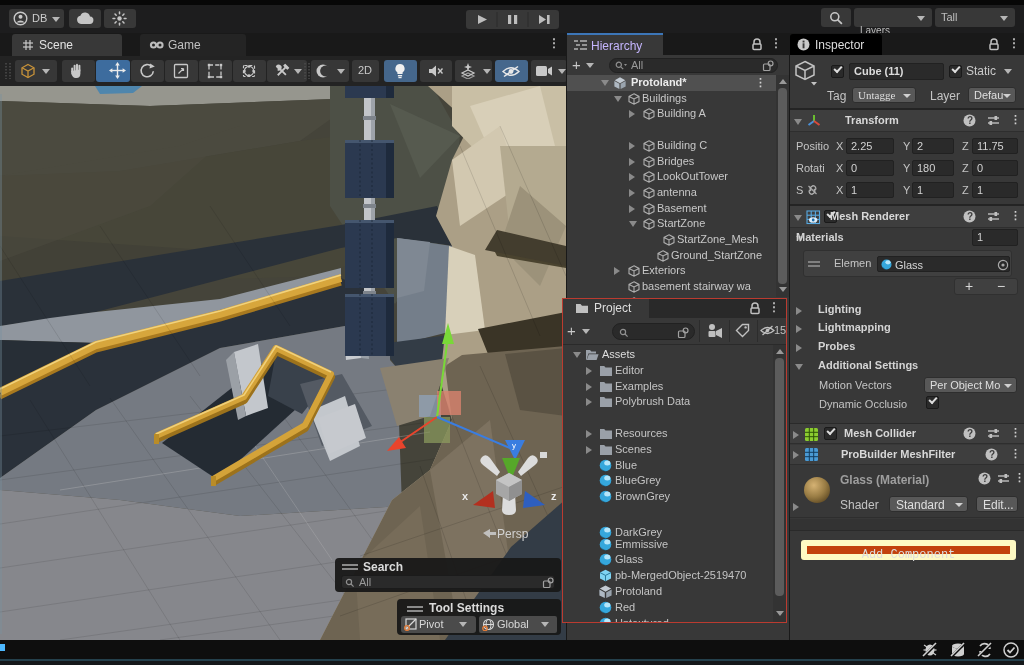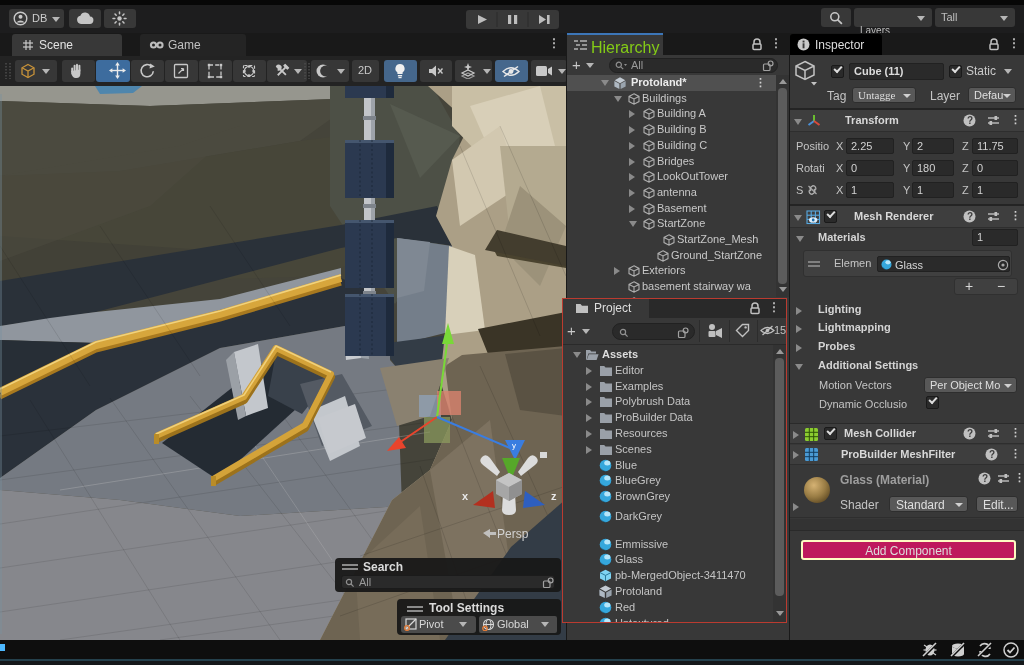--- a/index.html
+++ b/index.html
@@ -481,21 +481,21 @@
         <svg class="abs" style="left:7px;top:4px" width="13" height="12" viewBox="0 0 13 12">
           <g stroke="#c8c8c8" stroke-width="1.3">
             <line x1="0" y1="2" x2="4" y2="2"></line>
               <line x1="6" y1="2" x2="13" y2="2"></line>
             <line x1="2" y1="6" x2="6" y2="6"></line>
               <line x1="8" y1="6" x2="13" y2="6"></line>
             <line x1="0" y1="10" x2="4" y2="10"></line>
               <line x1="6" y1="10" x2="13" y2="10"></line>
           </g>
         </svg>
-        <span class="txt" style="left:24px;top:4px;font-size:16px;color:#84cc16">Hierarchy</span>
+        <span class="txt" style="left:24px;top:4px;font-size:12px;color:#c4b5fd">Hierarchy</span>
       </div>
       <svg class="abs" style="left:184px;top:5px" width="13" height="13" viewBox="0 0 13 13">
         <path d="M3 6 L3 4 A3 3 0 0 1 9 4 L9 6" fill="none" stroke="#c0c0c0" stroke-width="1.5"></path>
         <rect x="2" y="6" width="8" height="5.5" rx="1" fill="none" stroke="#c0c0c0" stroke-width="1.5"></rect>
       </svg>
       <span class="txt" style="left:203px;top:3px;font-size:12px;color:#c0c0c0;font-weight:bold">⋮</span>
     </div>
     <div id="hierbody" class="abs" style="left:0;top:22px;width:222px;height:585px;background:#383838">
 
       <div class="abs" style="left:0;top:0;width:222px;height:21px;background:#383838;border-bottom:1px solid #2a2a2a">
@@ -531,27 +531,20 @@
               <path d="M6 0.8 L11 3.4 L11 8.6 L6 11.2 L1 8.6 L1 3.4 Z M1 3.4 L6 6 L11 3.4 M6 6 L6 11.2" fill="none" stroke="#aeaeae" stroke-width="1.1"></path>
             </svg>
             <span class="txt" style="left:75px;top:1px">Buildings</span>
           </div>
           <div class="abs" style="left:0;top:31px;width:209px;height:16px;overflow:hidden">
             <div class="row-arrow ra-r" style="left:62px;top:4px"></div>
             <svg class="abs" style="left:76px;top:2px" width="12" height="12" viewBox="0 0 12 12">
               <path d="M6 0.8 L11 3.4 L11 8.6 L6 11.2 L1 8.6 L1 3.4 Z M1 3.4 L6 6 L11 3.4 M6 6 L6 11.2" fill="none" stroke="#aeaeae" stroke-width="1.1"></path>
             </svg>
             <span class="txt" style="left:90px;top:1px">Building A</span>
-          </div>
-          <div class="abs" style="left:0;top:47px;width:209px;height:16px;overflow:hidden">
-            <div class="row-arrow ra-r" style="left:62px;top:4px"></div>
-            <svg class="abs" style="left:76px;top:2px" width="12" height="12" viewBox="0 0 12 12">
-              <path d="M6 0.8 L11 3.4 L11 8.6 L6 11.2 L1 8.6 L1 3.4 Z M1 3.4 L6 6 L11 3.4 M6 6 L6 11.2" fill="none" stroke="#aeaeae" stroke-width="1.1"></path>
-            </svg>
-            <span class="txt" style="left:90px;top:1px">Building B</span>
           </div>
           <div class="abs" style="left:0;top:63px;width:209px;height:16px;overflow:hidden">
             <div class="row-arrow ra-r" style="left:62px;top:4px"></div>
             <svg class="abs" style="left:76px;top:2px" width="12" height="12" viewBox="0 0 12 12">
               <path d="M6 0.8 L11 3.4 L11 8.6 L6 11.2 L1 8.6 L1 3.4 Z M1 3.4 L6 6 L11 3.4 M6 6 L6 11.2" fill="none" stroke="#aeaeae" stroke-width="1.1"></path>
             </svg>
             <span class="txt" style="left:90px;top:1px">Building C</span>
           </div>
           <div class="abs" style="left:0;top:79px;width:209px;height:16px;overflow:hidden">
             <div class="row-arrow ra-r" style="left:62px;top:4px"></div>
@@ -723,35 +716,35 @@
             <rect x="1" y="1" width="12.5" height="12.5"></rect>
             <line x1="1" y1="5.2" x2="13.5" y2="5.2"></line>
               <line x1="1" y1="9.4" x2="13.5" y2="9.4"></line>
             <line x1="5.2" y1="1" x2="5.2" y2="13.5"></line>
               <line x1="9.4" y1="1" x2="9.4" y2="13.5"></line>
           </g>
           <ellipse cx="7.2" cy="10" rx="4.2" ry="2.8" fill="#dfeefa"></ellipse>
           <circle cx="7.2" cy="10" r="1.4" fill="#1a6ca8"></circle>
         </svg>
         <div class="cb" style="left:34px;top:4px"></div>
-        <span class="txt" style="left:64px;top:4px;font-weight:bold;color:#d8d8d8">Mesh Renderer</span>
+        <span class="txt" style="left:40px;top:4px;font-weight:bold;color:#d8d8d8">Mesh Renderer</span>
         <svg class="abs" style="left:173px;top:4px" width="13" height="13" viewBox="0 0 13 13">
           <circle cx="6.5" cy="6.5" r="6" fill="#c0c0c0"></circle>
           <text x="4" y="10" font-size="10" font-weight="bold" fill="#3e3e3e" font-family="Liberation Sans">?</text>
         </svg>
         <svg class="abs" style="left:197px;top:4px" width="13" height="13" viewBox="0 0 13 13">
           <line x1="1" y1="4" x2="12" y2="4" stroke="#c0c0c0" stroke-width="1.4"></line>
           <line x1="1" y1="9" x2="12" y2="9" stroke="#c0c0c0" stroke-width="1.4"></line>
           <rect x="7.5" y="2" width="2.6" height="4" fill="#c0c0c0"></rect>
           <rect x="2.5" y="7" width="2.6" height="4" fill="#c0c0c0"></rect>
         </svg>
         <span class="txt" style="left:220px;top:3px;color:#d0d0d0;font-weight:bold">⋮</span>
       </div>
       <div class="row-arrow ra-d" style="left:6px;top:181px"></div>
-      <span class="txt" style="left:28px;top:176px;font-weight:bold;color:#d4d4d4">Materials</span>
+      <span class="txt" style="left:6px;top:176px;font-weight:bold;color:#d4d4d4">Materials</span>
       <div class="fld" style="left:182px;top:174px;width:46px;height:17px;">1</div>
       <div class="abs" style="left:13px;top:195px;width:209px;height:27px;background:#404040;border:1px solid #303030;border-radius:3px">
         <svg class="abs" style="left:4px;top:9px" width="12" height="8" viewBox="0 0 12 8">
           <line x1="0" y1="2" x2="12" y2="2" stroke="#909090" stroke-width="1.6"></line>
           <line x1="0" y1="6" x2="12" y2="6" stroke="#909090" stroke-width="1.6"></line>
         </svg>
         <span class="txt" style="left:30px;top:6px;color:#c4c4c4">Elemen</span>
         <div class="fld" style="left:73px;top:5px;width:133px;height:16px;background:#2a2a2a">
           <svg class="abs" style="left:3px;top:2px" width="11" height="11" viewBox="0 0 11 11">
             <circle cx="5.5" cy="5.5" r="5" fill="#35a7dc"></circle>
@@ -858,21 +851,21 @@
         <div class="drop" style="left:99px;top:31px;width:79px;height:16px;">
           <span class="txt" style="left:6px;top:1px;font-size:12px">Standard</span>
             <div class="ar"></div>
         </div>
         <div class="drop" style="left:186px;top:31px;width:42px;height:16px;">
           <span class="txt" style="left:6px;top:1px;font-size:12px">Edit...</span>
         </div>
         <div class="row-arrow ra-r" style="left:3px;top:38px"></div>
       </div>
       <div class="abs" style="left:0;top:464px;width:234px;height:12px;background:#333333;border-bottom:1px solid #2a2a2a"></div>
-      <div class="abs" style="left:11px;top:485px;width:215px;height:20px;background:#be185d;border:2px solid #fef9c3;border-radius:3px;text-align:center;font-size:12px;color:#dddddd;line-height:18px;">Add Component</div>
+      <div class="abs" style="left:11px;top:485px;width:215px;height:20px;background:#c2410c;border:6px solid #fef9c3;border-radius:3px;text-align:center;font-size:12px;color:#dddddd;line-height:18px;font-family:Liberation Mono, monospace;">Add Component</div>
     </div>
   </div>
 
   <div class="abs" style="left:562px;top:298px;width:225px;height:325px;background:#383838;border:1px solid #bb3b30">
     <div id="projbody" class="abs" style="left:0;top:0;width:223px;height:323px;overflow:hidden">
       <div class="abs" style="left:0;top:0;width:223px;height:19px;background:#292929">
         <div class="abs" style="left:0;top:0;width:86px;height:19px;background:#383838">
           <svg class="abs" style="left:12px;top:3px" width="14" height="12" viewBox="0 0 14 12">
             <path d="M1 2 L5.5 2 L7 3.8 L13 3.8 L13 11 L1 11 Z" fill="#c0c0c0"></path>
           </svg>
@@ -916,21 +909,21 @@
         </svg>
         <span class="txt" style="left:211px;top:6px;font-size:11px;color:#c0c0c0">15</span>
       </div>
       <div id="projtree" class="abs" style="left:0;top:46px;width:223px;height:277px;background:#383838;font-size:11px;color:#c4c4c4">
           <div class="abs" style="left:0;top:2px;width:210px;height:16px;overflow:hidden">
             <div class="row-arrow ra-d" style="left:10px;top:5px"></div>
             <svg class="abs" style="left:22px;top:2px" width="14" height="12" viewBox="0 0 14 12">
               <path d="M1 1 L5 1 L6.3 2.6 L11 2.6 L11 4.4 L3.4 4.4 L1.6 11 L1 11 Z" fill="#9aa0a8"></path>
               <path d="M3.8 5.2 L13.6 5.2 L11.6 11 L1.8 11 Z" fill="#9aa0a8"></path>
             </svg>
-            <span class="txt" style="left:39px;top:1px;font-weight:bold;color:#dedede">Assets</span>
+            <span class="txt" style="left:39px;top:1px;font-weight:normal;color:#dedede">Assets</span>
           </div>
           <div class="abs" style="left:0;top:18px;width:210px;height:16px;overflow:hidden">
             <div class="row-arrow ra-r" style="left:23px;top:4px"></div>
             <svg class="abs" style="left:36px;top:2px" width="14" height="12" viewBox="0 0 14 12">
               <path d="M1 1 L5.2 1 L6.5 2.6 L13 2.6 L13 11 L1 11 Z" fill="#9aa0a8"></path>
             </svg>
             <span class="txt" style="left:52px;top:1px;">Editor</span>
           </div>
           <div class="abs" style="left:0;top:34px;width:210px;height:16px;overflow:hidden">
             <div class="row-arrow ra-r" style="left:23px;top:4px"></div>
@@ -938,27 +931,20 @@
               <path d="M1 1 L5.2 1 L6.5 2.6 L13 2.6 L13 11 L1 11 Z" fill="#9aa0a8"></path>
             </svg>
             <span class="txt" style="left:52px;top:1px;">Examples</span>
           </div>
           <div class="abs" style="left:0;top:49px;width:210px;height:16px;overflow:hidden">
             <div class="row-arrow ra-r" style="left:23px;top:4px"></div>
             <svg class="abs" style="left:36px;top:2px" width="14" height="12" viewBox="0 0 14 12">
               <path d="M1 1 L5.2 1 L6.5 2.6 L13 2.6 L13 11 L1 11 Z" fill="#9aa0a8"></path>
             </svg>
             <span class="txt" style="left:52px;top:1px;">Polybrush Data</span>
-          </div>
-          <div class="abs" style="left:0;top:65px;width:210px;height:16px;overflow:hidden">
-            <div class="row-arrow ra-r" style="left:23px;top:4px"></div>
-            <svg class="abs" style="left:36px;top:2px" width="14" height="12" viewBox="0 0 14 12">
-              <path d="M1 1 L5.2 1 L6.5 2.6 L13 2.6 L13 11 L1 11 Z" fill="#9aa0a8"></path>
-            </svg>
-            <span class="txt" style="left:52px;top:1px;">ProBuilder Data</span>
           </div>
           <div class="abs" style="left:0;top:81px;width:210px;height:16px;overflow:hidden">
             <div class="row-arrow ra-r" style="left:23px;top:4px"></div>
             <svg class="abs" style="left:36px;top:2px" width="14" height="12" viewBox="0 0 14 12">
               <path d="M1 1 L5.2 1 L6.5 2.6 L13 2.6 L13 11 L1 11 Z" fill="#9aa0a8"></path>
             </svg>
             <span class="txt" style="left:52px;top:1px;">Resources</span>
           </div>
           <div class="abs" style="left:0;top:97px;width:210px;height:16px;overflow:hidden">
             <div class="row-arrow ra-r" style="left:23px;top:4px"></div>
@@ -984,21 +970,21 @@
             <span class="txt" style="left:52px;top:1px;">BlueGrey</span>
           </div>
           <div class="abs" style="left:0;top:144px;width:210px;height:16px;overflow:hidden">
             <svg class="abs" style="left:36px;top:1px" width="13" height="13" viewBox="0 0 13 13">
               <circle cx="6.5" cy="6.5" r="5.8" fill="#35a7dc"></circle>
               <ellipse cx="8.3" cy="3.9" rx="3.1" ry="2.5" fill="#b5e6fa"></ellipse>
               <path d="M1.2 8.6 A5.8 5.8 0 0 0 8.6 11.9 A7.5 7.5 0 0 1 1.2 8.6" fill="#14506e"></path>
             </svg>
             <span class="txt" style="left:52px;top:1px;">BrownGrey</span>
           </div>
-          <div class="abs" style="left:0;top:164px;width:210px;height:16px;overflow:hidden">
+          <div class="abs" style="left:0;top:180px;width:210px;height:16px;overflow:hidden">
             <svg class="abs" style="left:36px;top:1px" width="13" height="13" viewBox="0 0 13 13">
               <circle cx="6.5" cy="6.5" r="5.8" fill="#35a7dc"></circle>
               <ellipse cx="8.3" cy="3.9" rx="3.1" ry="2.5" fill="#b5e6fa"></ellipse>
               <path d="M1.2 8.6 A5.8 5.8 0 0 0 8.6 11.9 A7.5 7.5 0 0 1 1.2 8.6" fill="#14506e"></path>
             </svg>
             <span class="txt" style="left:52px;top:1px;">DarkGrey</span>
           </div>
           <div class="abs" style="left:0;top:192px;width:210px;height:16px;overflow:hidden">
             <svg class="abs" style="left:36px;top:1px" width="13" height="13" viewBox="0 0 13 13">
               <circle cx="6.5" cy="6.5" r="5.8" fill="#35a7dc"></circle>
@@ -1013,21 +999,21 @@
               <ellipse cx="8.3" cy="3.9" rx="3.1" ry="2.5" fill="#b5e6fa"></ellipse>
               <path d="M1.2 8.6 A5.8 5.8 0 0 0 8.6 11.9 A7.5 7.5 0 0 1 1.2 8.6" fill="#14506e"></path>
             </svg>
             <span class="txt" style="left:52px;top:1px;">Glass</span>
           </div>
           <div class="abs" style="left:0;top:223px;width:210px;height:16px;overflow:hidden">
             <svg class="abs" style="left:36px;top:1px" width="13" height="13" viewBox="0 0 13 13">
               <path d="M6.5 0.8 L12 3.6 L12 9.4 L6.5 12.2 L1 9.4 L1 3.6 Z" fill="#7fd4f2"></path>
               <path d="M1 3.6 L6.5 6.4 L12 3.6 M6.5 6.4 L6.5 12.2" fill="none" stroke="#2a7a9a" stroke-width="1"></path>
             </svg>
-            <span class="txt" style="left:52px;top:1px;">pb-MergedObject-3411470</span>
+            <span class="txt" style="left:52px;top:1px;">pb-MergedObject-2519470</span>
           </div>
           <div class="abs" style="left:0;top:239px;width:210px;height:16px;overflow:hidden">
             <svg class="abs" style="left:36px;top:1px" width="13" height="13" viewBox="0 0 13 13">
               <polygon points="6.5,0.4 12.2,3.6 6.5,6.8 0.8,3.6" fill="#c2cad2"></polygon>
               <polygon points="12.6,4.4 12.6,10.4 7.2,13 7.2,7.4" fill="#9aa4ae"></polygon>
               <polygon points="0.4,4.4 5.8,7.4 5.8,13 0.4,10.4" fill="#aeb8c2"></polygon>
             </svg>
             <span class="txt" style="left:52px;top:1px;">Protoland</span>
           </div>
           <div class="abs" style="left:0;top:255px;width:210px;height:16px;overflow:hidden">

